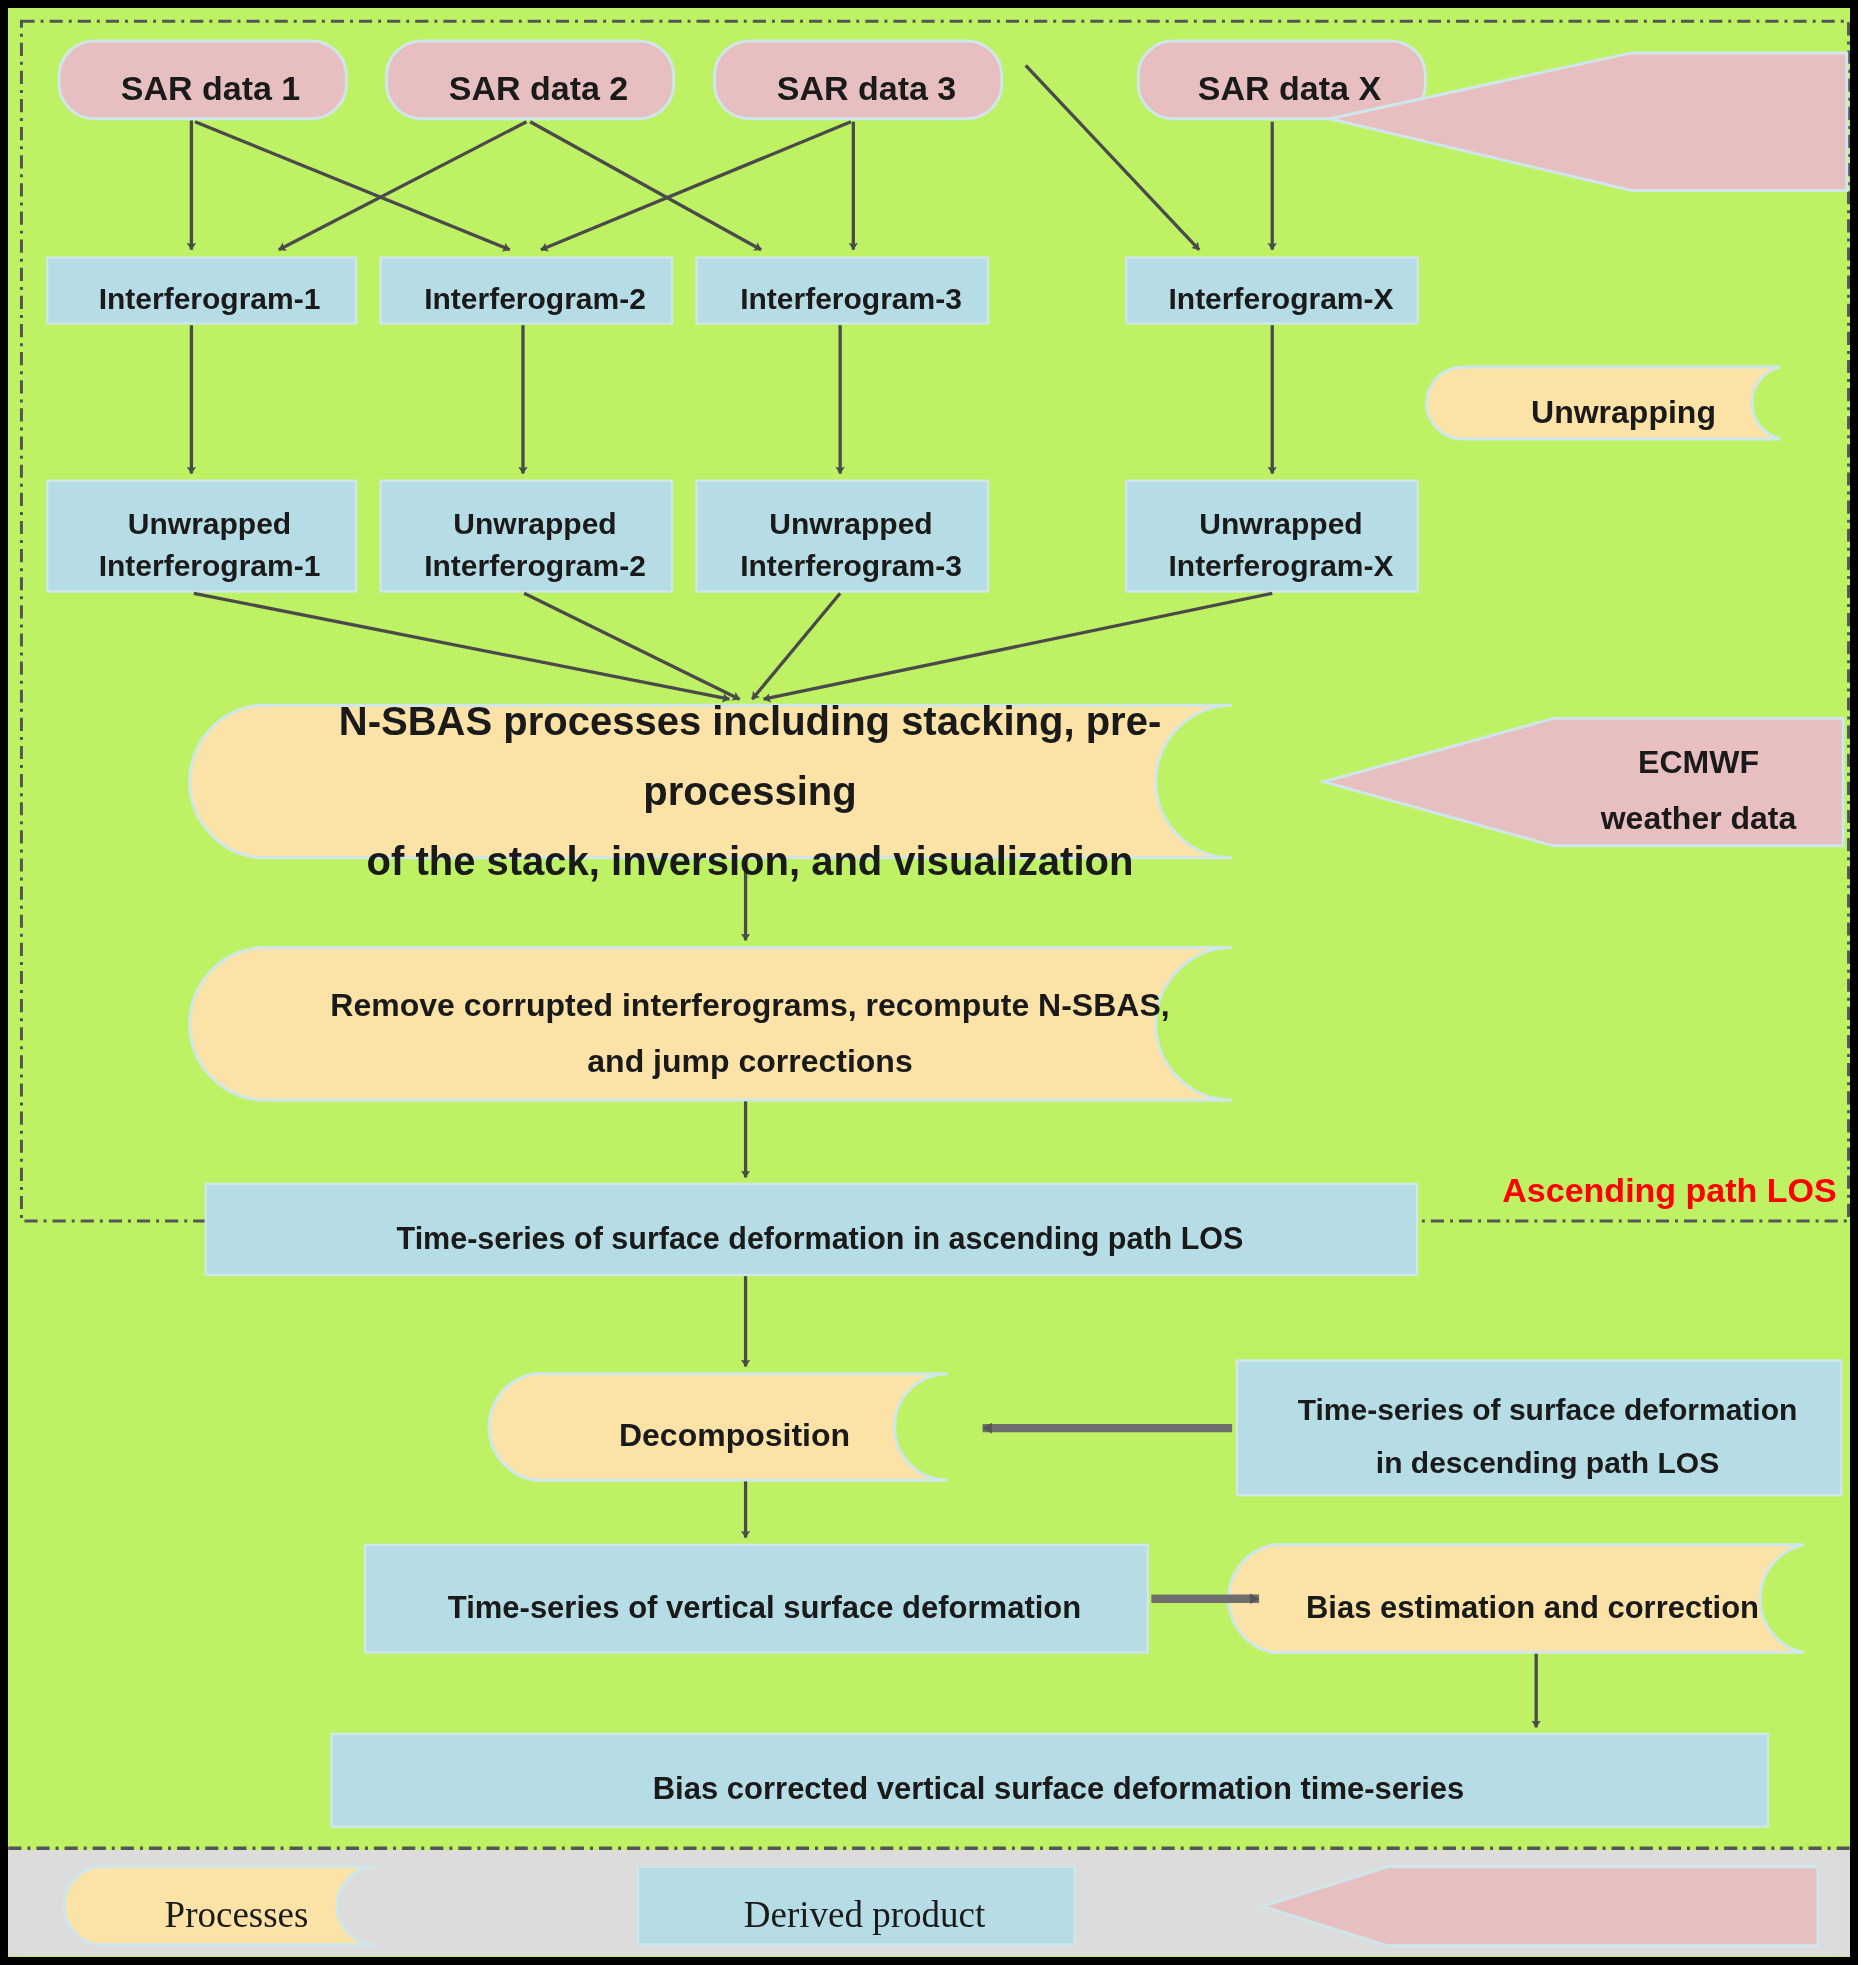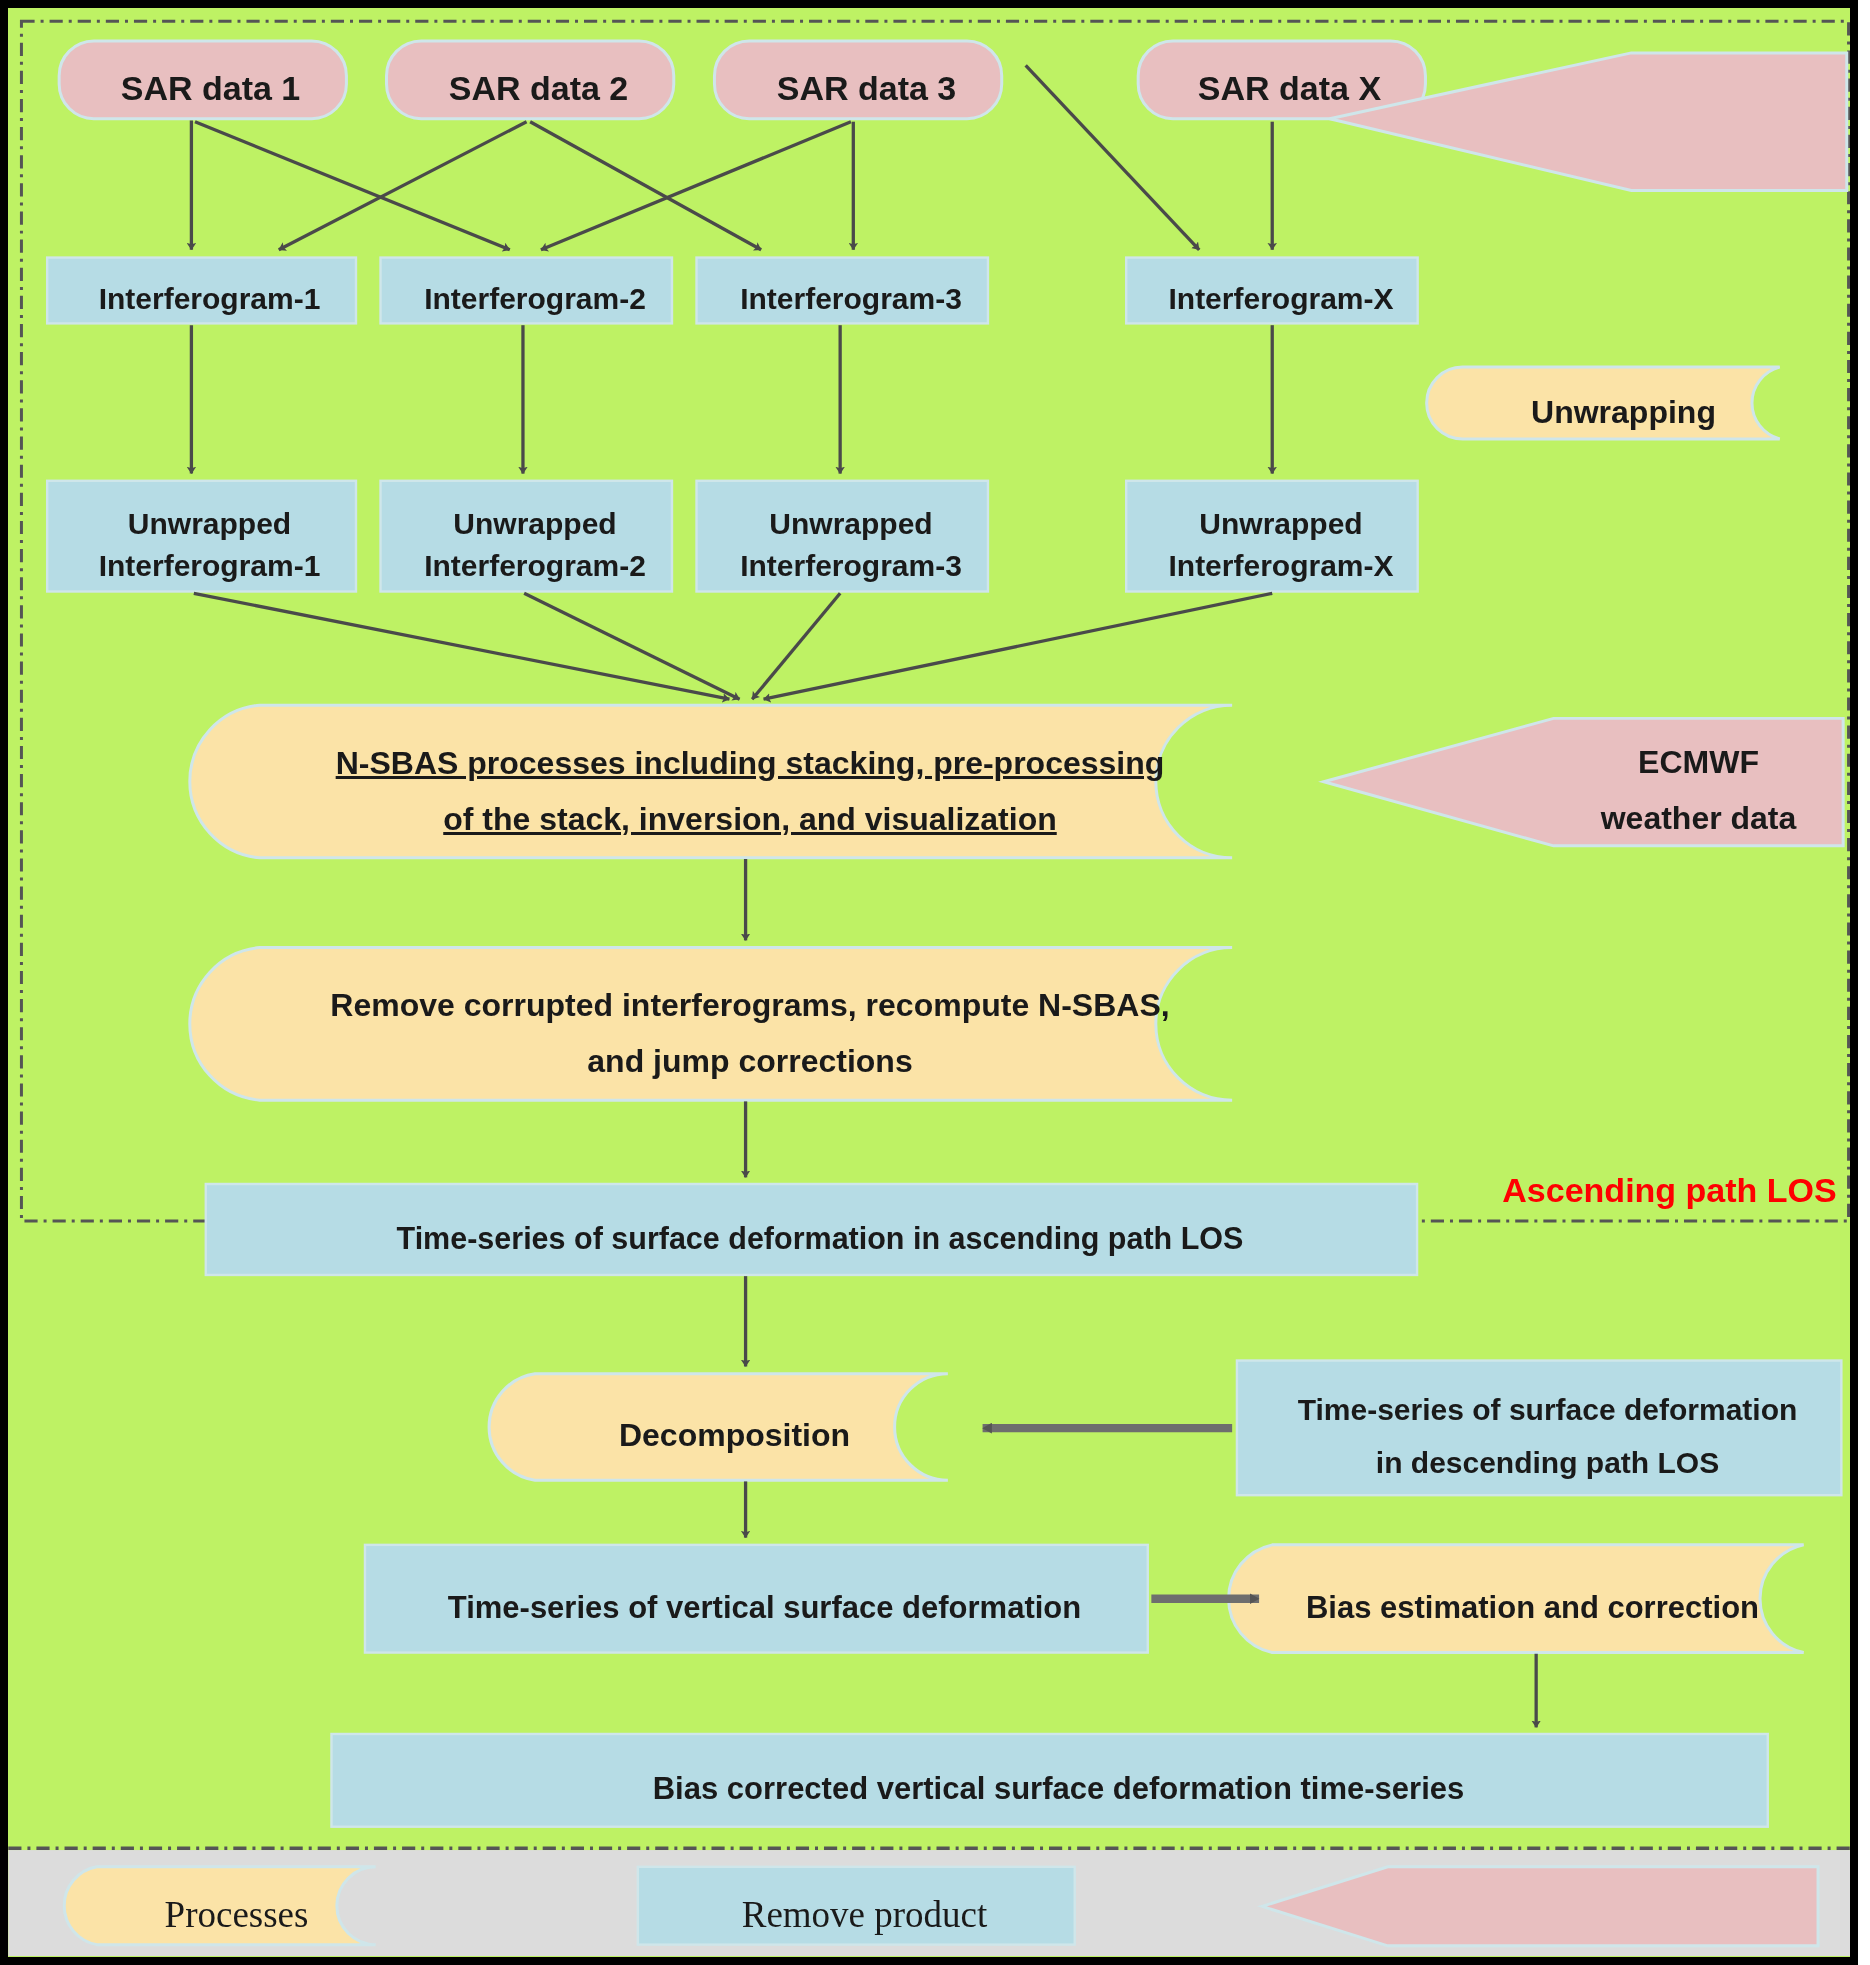--- a/index.html
+++ b/index.html
@@ -168,21 +168,21 @@
 
   <div class="lbl" style="left:47px; top:481px; width:309px; height:111px; font-size:30px;">Unwrapped
 Interferogram-1</div>
   <div class="lbl" style="left:381px; top:481px; width:292px; height:111px; font-size:30px;">Unwrapped
 Interferogram-2</div>
   <div class="lbl" style="left:697px; top:481px; width:292px; height:111px; font-size:30px;">Unwrapped
 Interferogram-3</div>
   <div class="lbl" style="left:1127px; top:481px; width:292px; height:111px; font-size:30px;">Unwrapped
 Interferogram-X</div>
 
-  <div class="lbl" style="left:275px; top:706px; width:934px; height:153px; font-size:32px; line-height:1.75;text-decoration:underline;">N-SBAS processes including stacking, pre-processing
+  <div class="lbl" style="left:275px; top:706px; width:934px; height:153px; font-size:40px; line-height:1.75;">N-SBAS processes including stacking, pre-processing
 of the stack, inversion, and visualization</div>
 
   <div class="lbl" style="left:1550px; top:719px; width:281px; height:127px; font-size:32px; line-height:1.72;">ECMWF
 weather data</div>
 
   <div class="lbl" style="left:275px; top:948px; width:934px; height:153px; font-size:32px; line-height:1.75;">Remove corrupted interferograms, recompute N-SBAS,
 and jump corrections</div>
 
   <div class="lbl" style="left:206px; top:1185px; width:1212px; height:91px; font-size:30.5px;">Time-series of surface deformation in ascending path LOS</div>
 
@@ -193,16 +193,16 @@
   <div class="lbl" style="left:1237px; top:1361px; width:605px; height:135px; font-size:30px; line-height:1.75;">Time-series of surface deformation
 in descending path LOS</div>
 
   <div class="lbl" style="left:365px; top:1546px; width:783px; height:108px; font-size:31px;">Time-series of vertical surface deformation</div>
 
   <div class="lbl" style="left:1273px; top:1546px; width:503px; height:108px; font-size:31px;">Bias estimation and correction</div>
 
   <div class="lbl" style="left:332px; top:1735px; width:1437px; height:93px; font-size:31px;">Bias corrected vertical surface deformation time-series</div>
 
   <div class="lbl serif" style="left:97px; top:1868px; width:263px; height:78px; font-size:37px;">Processes</div>
-  <div class="lbl serif" style="left:638px; top:1868px; width:437px; height:78px; font-size:37px;">Remove product</div>
+  <div class="lbl serif" style="left:638px; top:1868px; width:437px; height:78px; font-size:37px;">Derived product</div>
 
 </div>
 
 
 </body></html>

